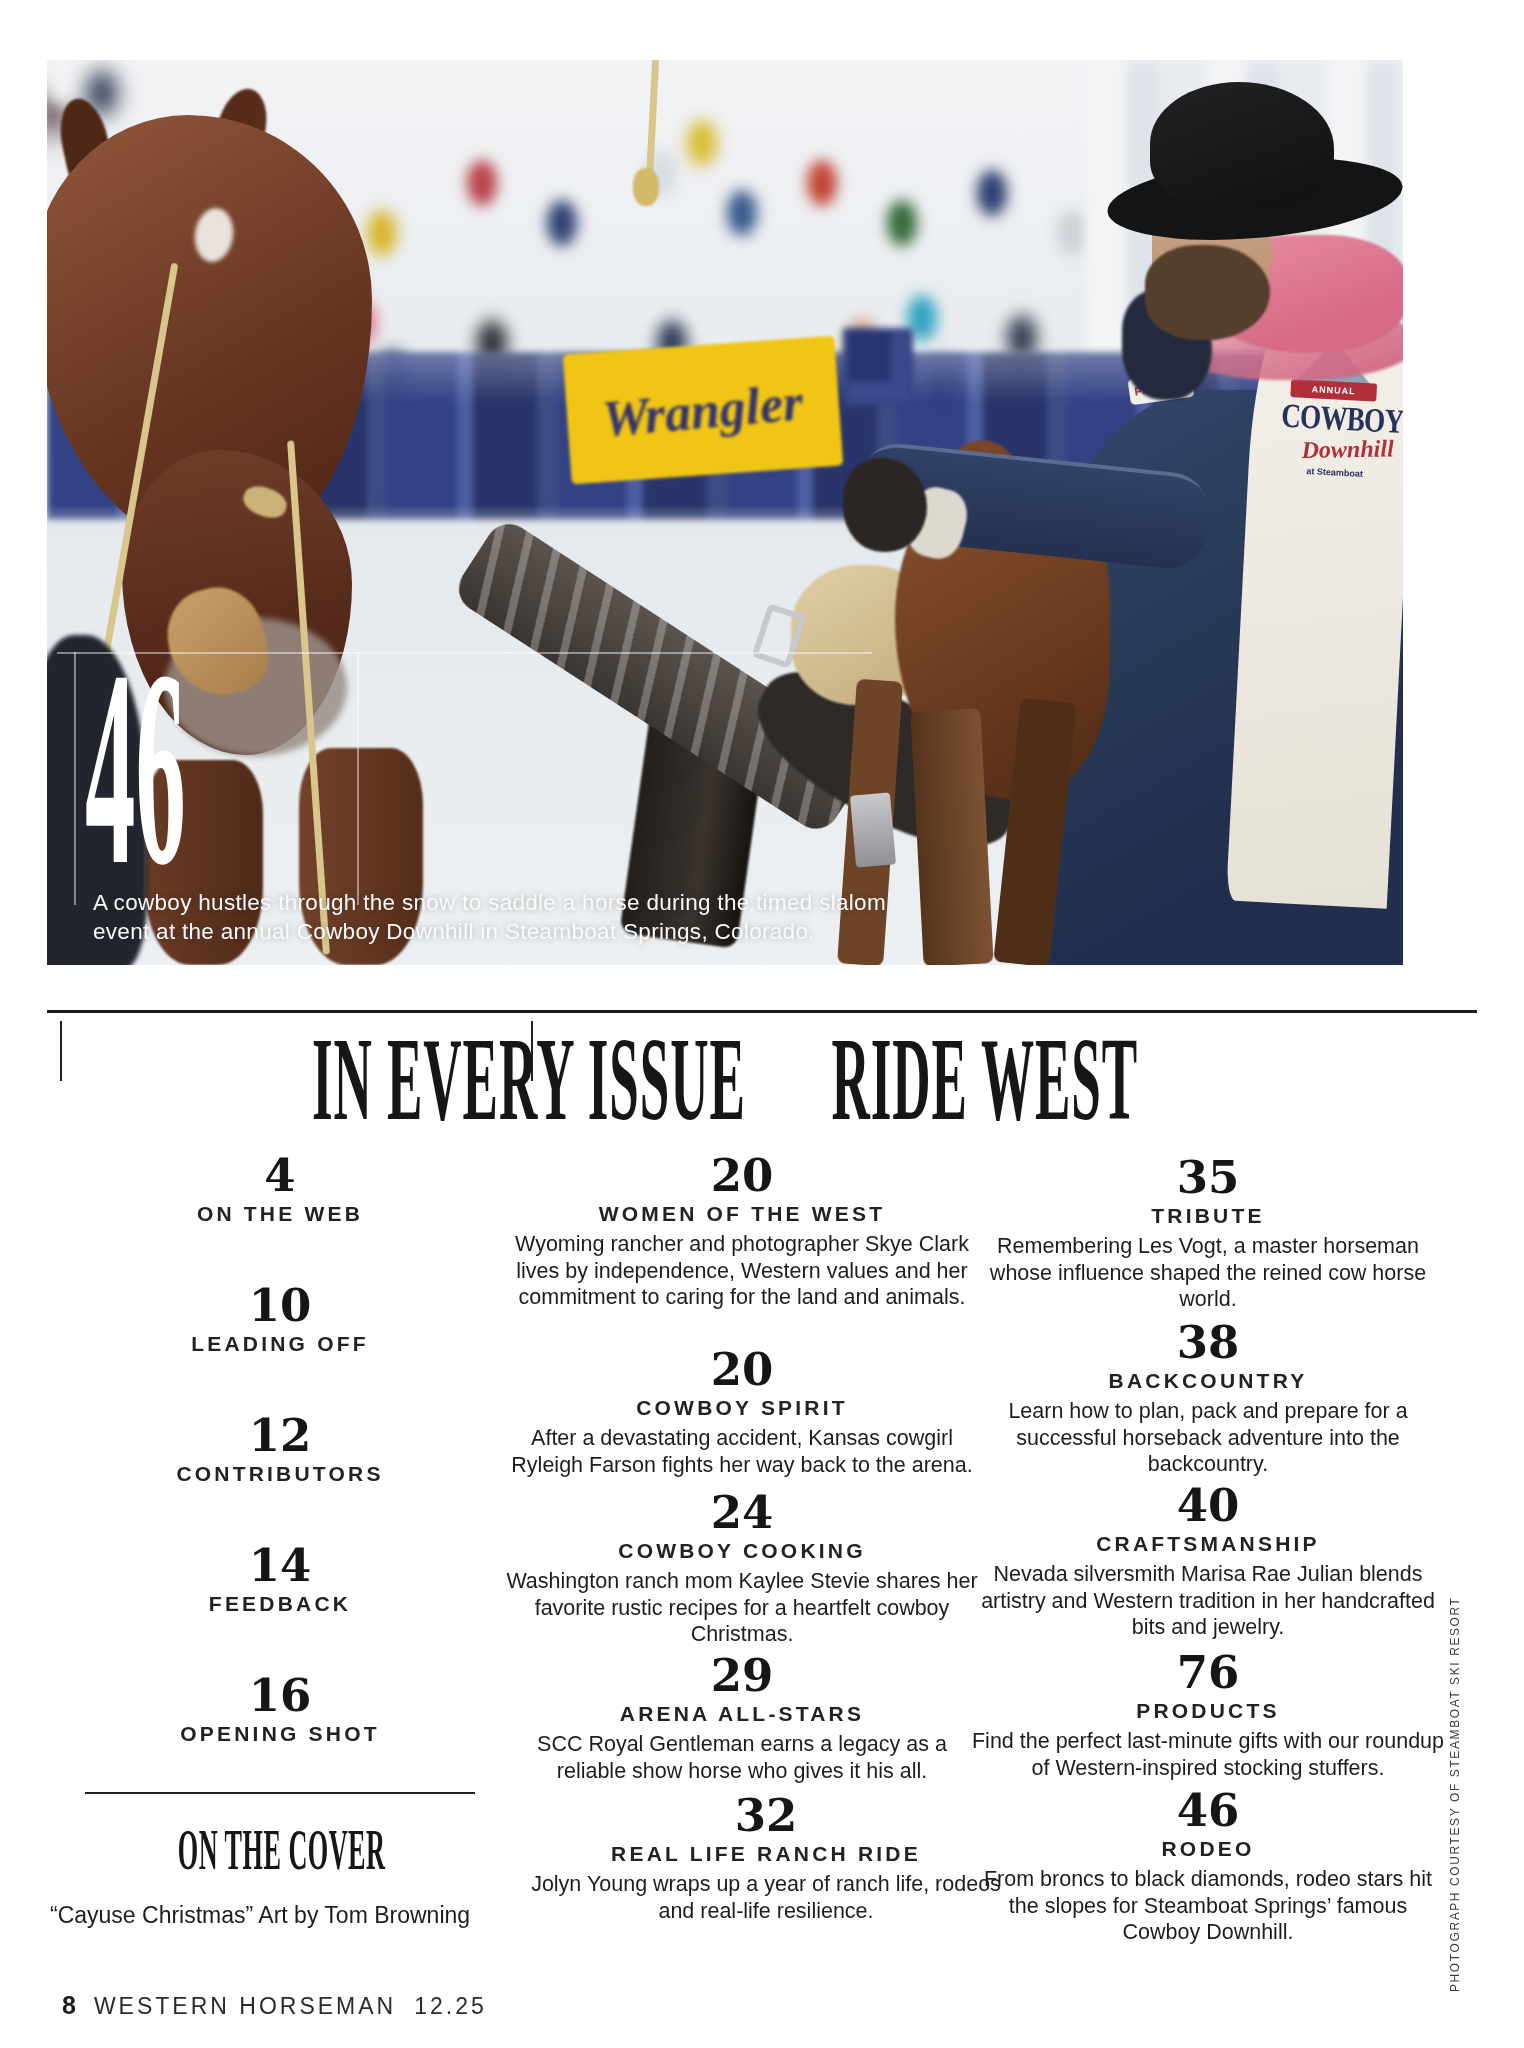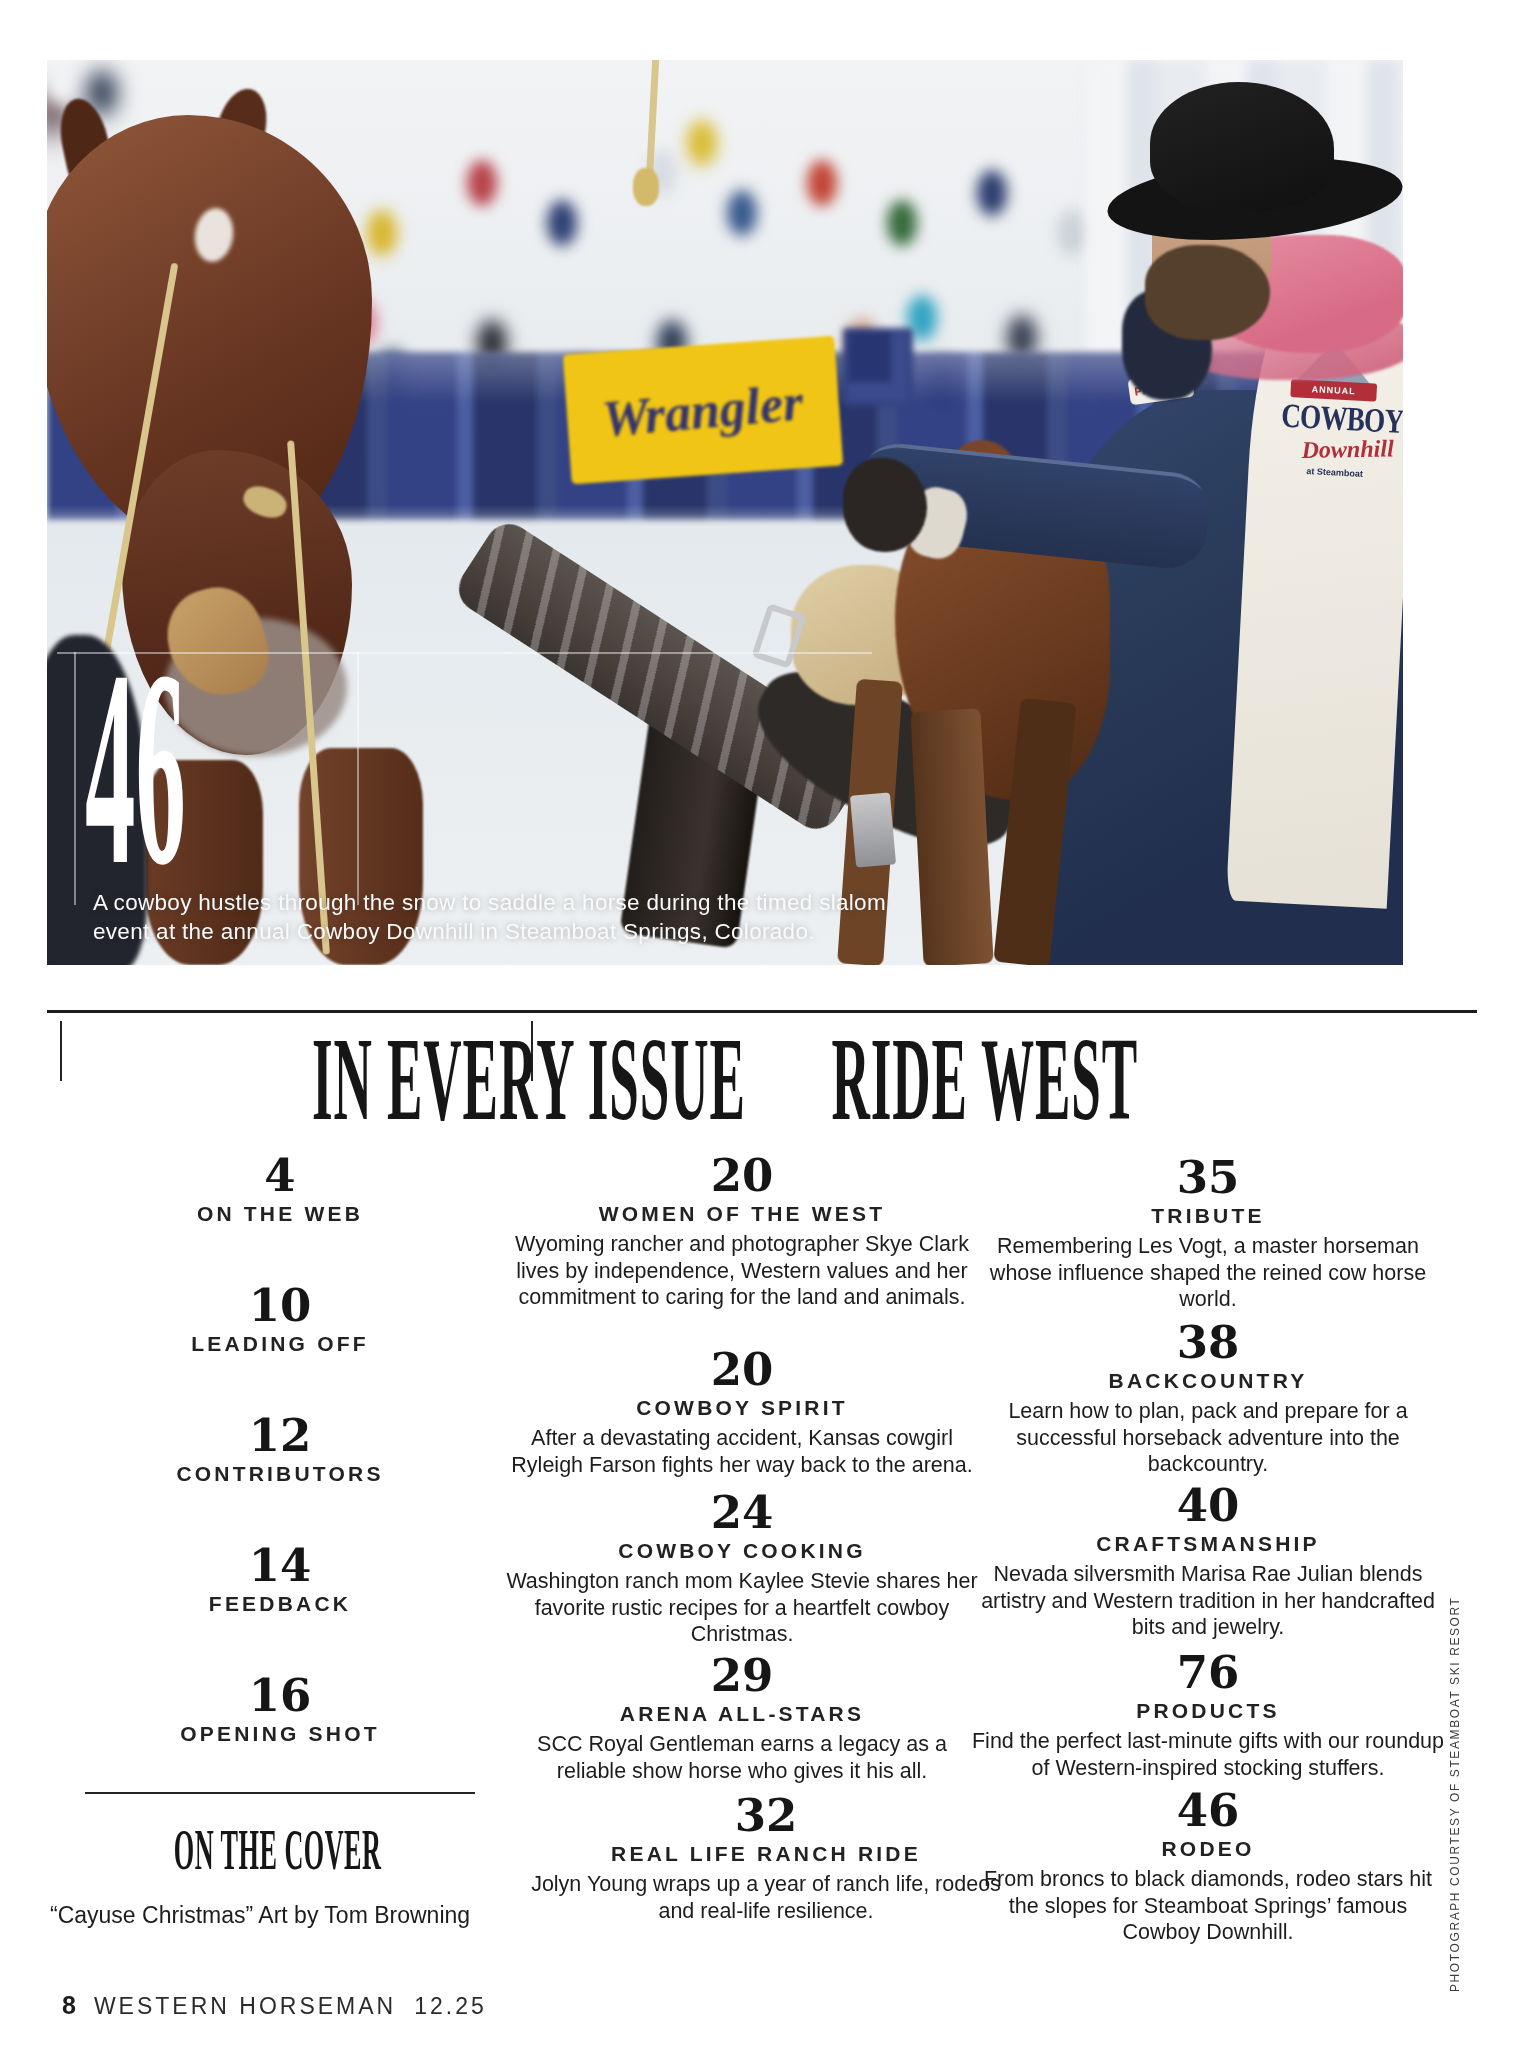--- a/index.html
+++ b/index.html
@@ -146,21 +146,21 @@
   .sec-title{position:absolute;text-align:center;color:#161616;font-family:"Liberation Serif",serif;
     font-weight:700;font-size:118px;line-height:100px;white-space:nowrap;}
   .sec-title span{display:inline-block;transform:scaleX(.45);transform-origin:center;letter-spacing:2px;}
   .t-iei{left:47px;top:1030px;width:470px;}
   .t-rw{left:512px;top:1030px;width:945px;}
   .entry{position:absolute;width:480px;text-align:center;}
   .num{font-family:"DejaVu Serif",serif;font-weight:700;font-size:45px;line-height:42px;color:#161616;}
   .lbl{font-weight:700;font-size:21px;letter-spacing:3.2px;line-height:24px;color:#222;margin-top:5px;}
   .desc{font-size:21.5px;line-height:26.5px;color:#1d1d1d;margin-top:5px;}
   .cover-rule{position:absolute;left:85px;top:1792px;width:390px;height:2px;background:#222;}
-  .cover-title{position:absolute;left:43px;top:1822px;width:460px;text-align:right;color:#161616;
+  .cover-title{position:absolute;left:56px;top:1822px;width:460px;text-align:left;color:#161616;
     font-family:"Liberation Serif",serif;font-weight:700;font-size:57px;line-height:56px;white-space:nowrap;}
   .cover-title span{display:inline-block;transform:scaleX(.46);transform-origin:center;letter-spacing:1px;}
   .cover-line{position:absolute;left:50px;top:1902px;width:460px;font-size:23px;color:#1d1d1d;}
 
   .footer{position:absolute;left:62px;top:1991px;display:flex;align-items:baseline;gap:18px;}
   .footer .pg{font-weight:700;font-size:25px;color:#1c1c1c;}
   .footer .mag,.footer .iss{font-size:23px;letter-spacing:3px;color:#2b2b2b;}
   .credit{position:absolute;left:1448px;top:1992px;width:432px;height:16px;transform:rotate(-90deg);
     transform-origin:0 0;font-size:12px;letter-spacing:1.6px;color:#3c3c3c;white-space:nowrap;}
 </style>

